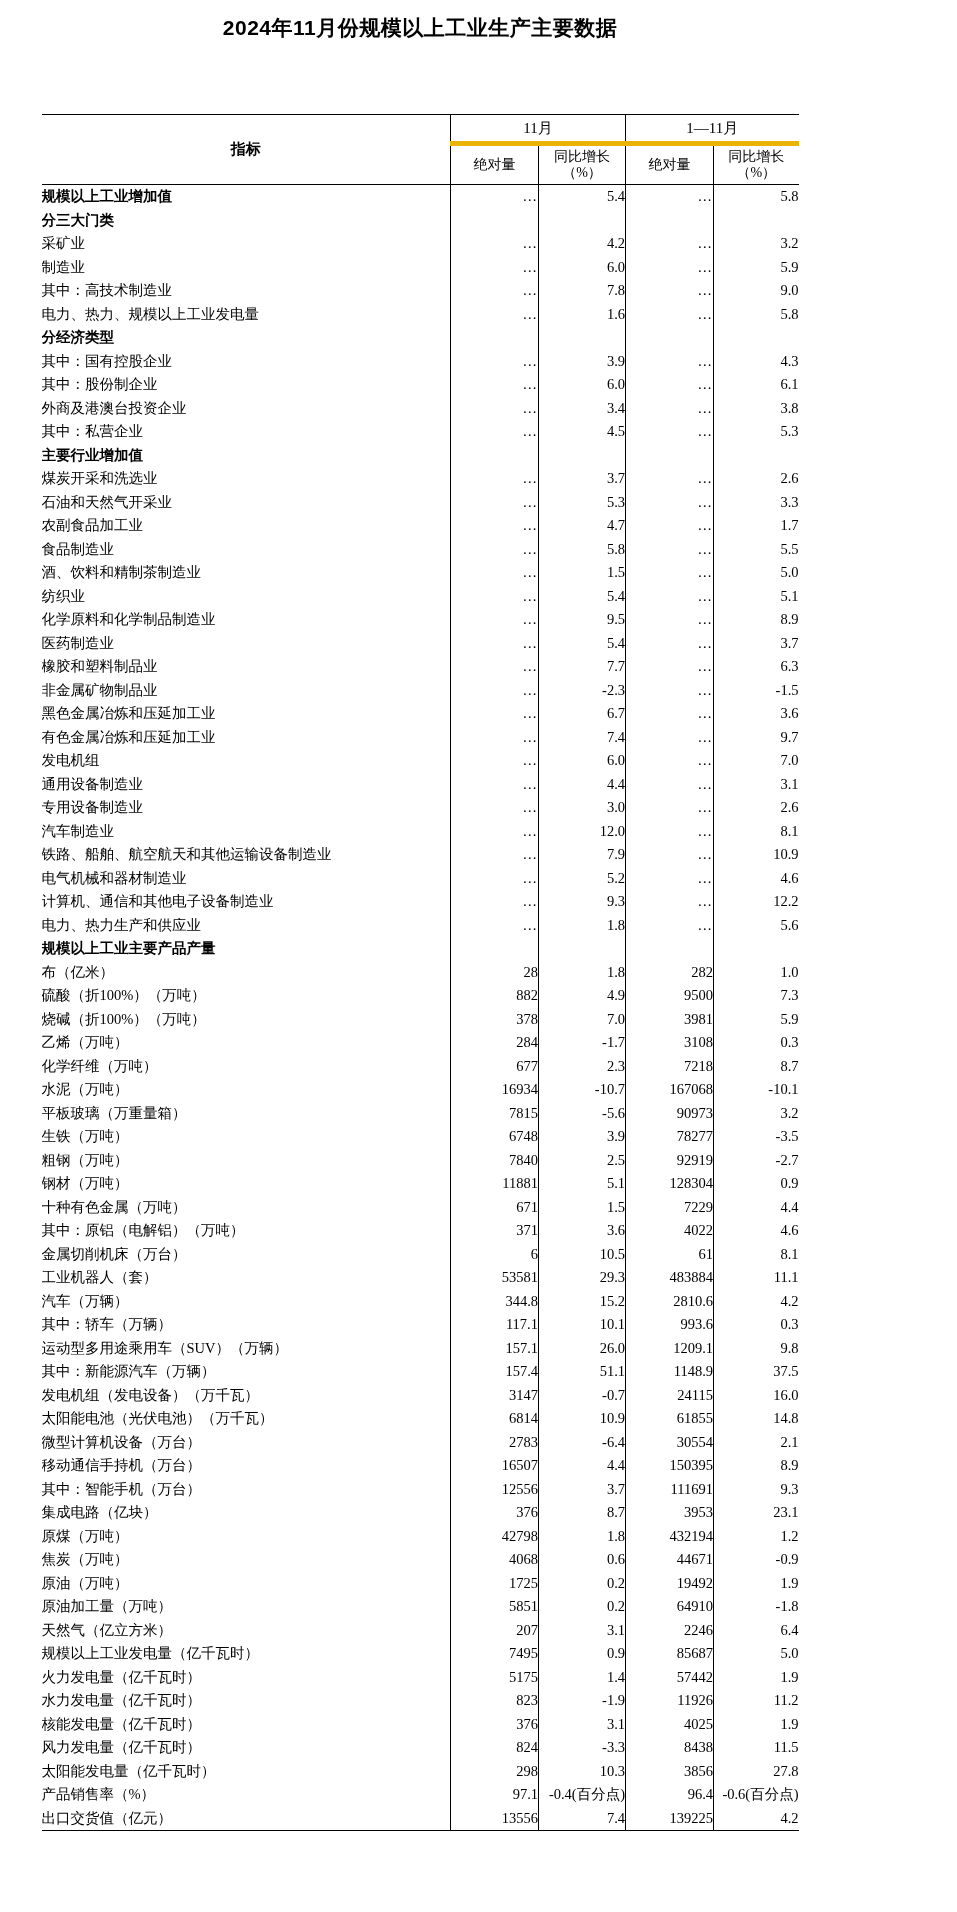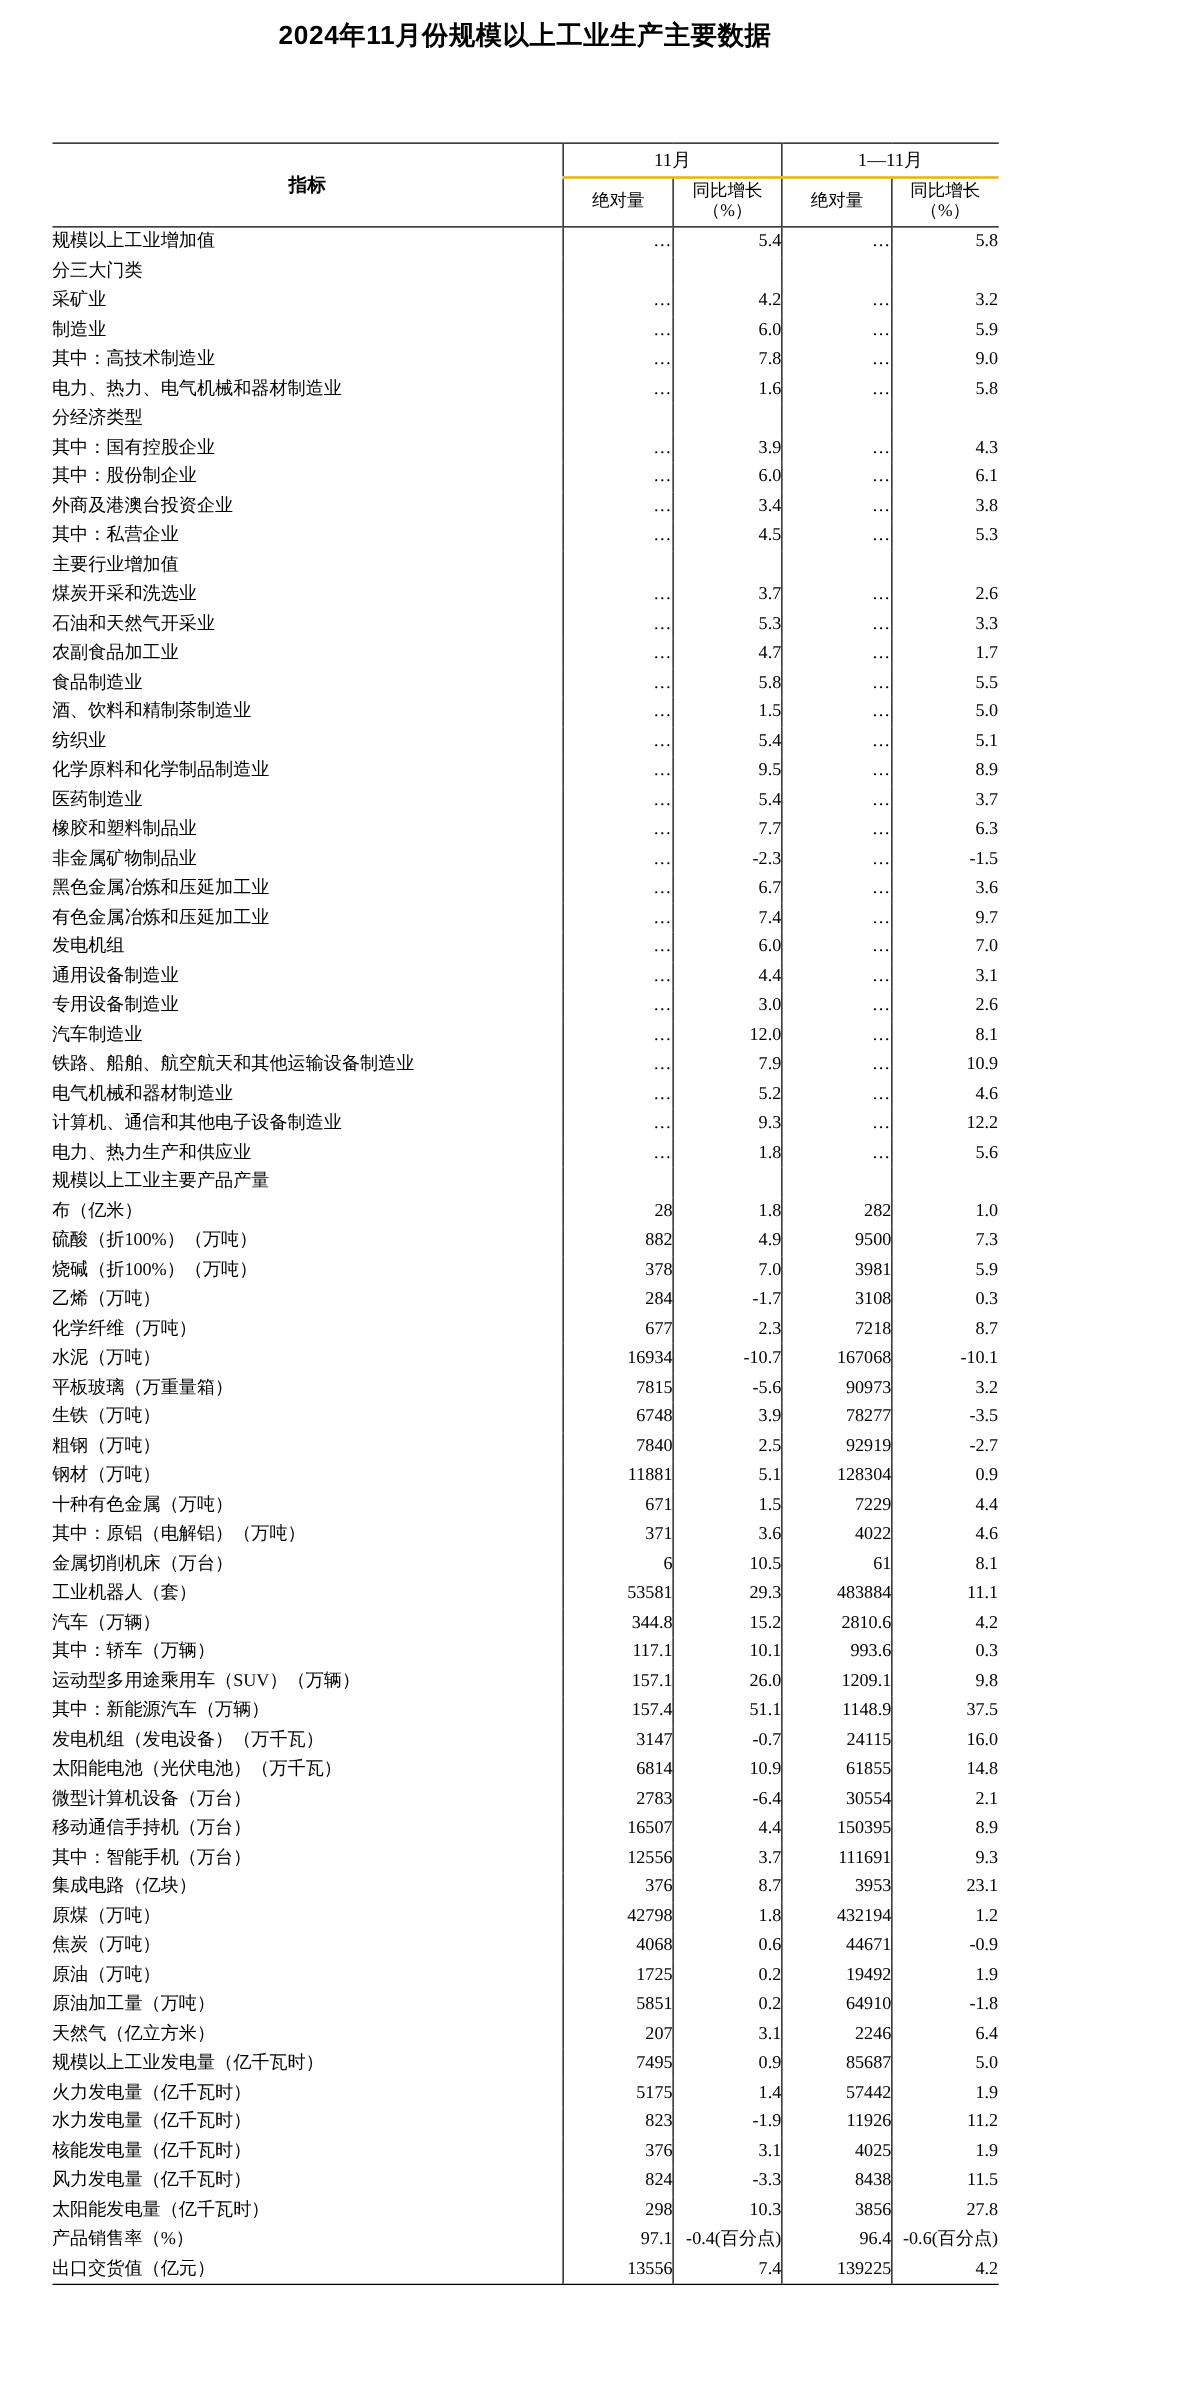--- a/index.html
+++ b/index.html
@@ -45,21 +45,21 @@
   table.data col.c-c { width: 88px; }
   table.data col.c-d { width: 85px; }
 
   table.data th, table.data td {
     padding: 0;
     vertical-align: middle;
   }
   .hdr-top td, .hdr-top th {
     border-top: 1.6px solid #000;
   }
-  .bline { border-bottom: 2px solid #eab308; }
+  .bline { border-bottom: 5px solid #eab308; }
   .tline { border-top: 1px solid #000; }
   .vline-l { border-left: 1px solid #000; }
 
   th.h-ind {
     text-align: center;
     font-weight: bold;
     font-size: 15px;
     height: 64px;
   }
   th.h-month, th.h-cum {
@@ -94,21 +94,21 @@
     text-align: right;
     padding-right: 9px;
     color: #000;
     letter-spacing: 1px;
   }
   .ind0 { padding-left: 5px; }
   .ind1 { padding-left: 22px; }
   .ind2 { padding-left: 42px; }
   .ind3 { padding-left: 62px; }
   .ind4 { padding-left: 100px; }
-  .bold { font-weight: normal; }
+  .bold { font-weight: bold; }
 </style>
 </head>
 <body>
 
 <div class="page">
 
   <div class="title">2024年11月份规模以上工业生产主要数据</div>
 
   <div class="table-wrap">
     <table class="data">
@@ -168,21 +168,21 @@
             <td class="vline-l num">5.9</td>
           </tr>
           <tr>
             <td class="label ind2">其中：高技术制造业</td>
             <td class="vline-l num dots">…</td>
             <td class="vline-l num">7.8</td>
             <td class="vline-l num dots">…</td>
             <td class="vline-l num">9.0</td>
           </tr>
           <tr>
-            <td class="label ind1">电力、热力、电气机械和器材制造业</td>
+            <td class="label ind1">电力、热力、规模以上工业发电量</td>
             <td class="vline-l num dots">…</td>
             <td class="vline-l num">1.6</td>
             <td class="vline-l num dots">…</td>
             <td class="vline-l num">5.8</td>
           </tr>
           <tr>
             <td class="label ind0 bold">分经济类型</td>
             <td class="vline-l num"></td>
             <td class="vline-l num"></td>
             <td class="vline-l num"></td>

